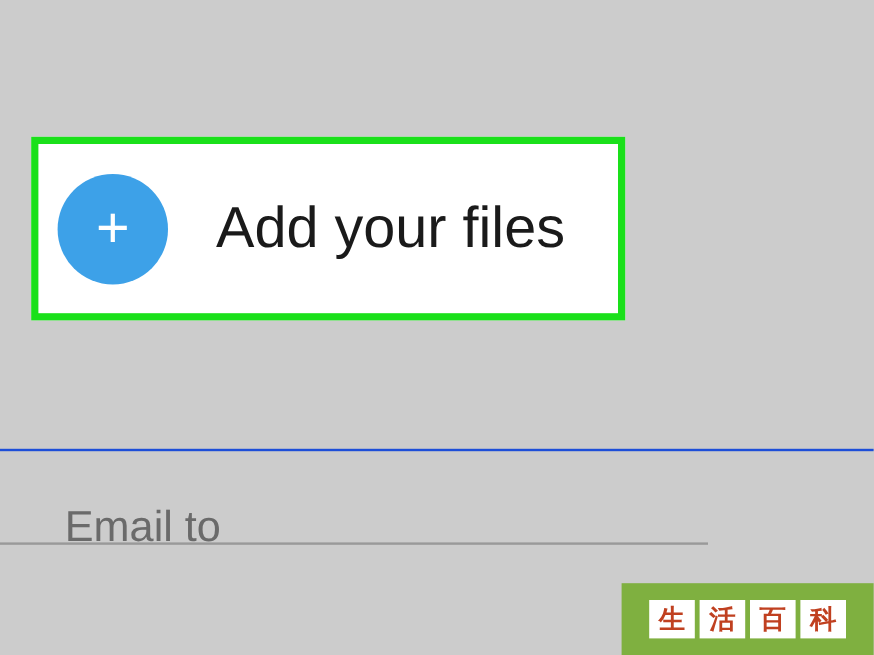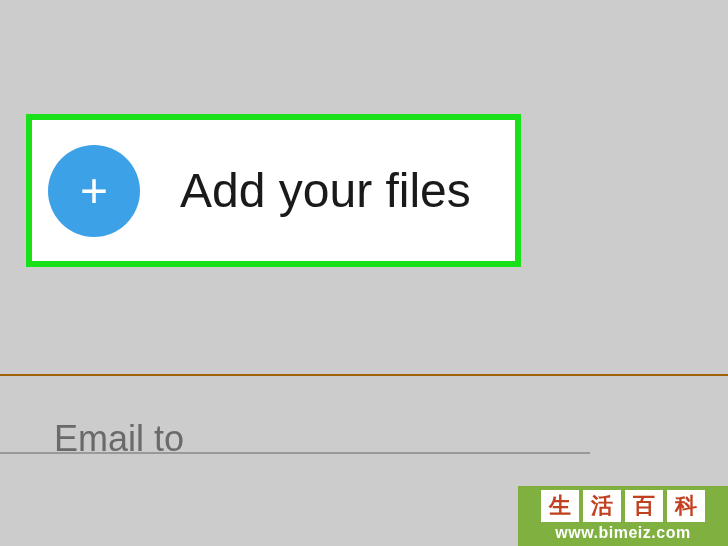--- a/index.html
+++ b/index.html
@@ -47,21 +47,21 @@
       margin-left: 40px;
       font-size: 48px;
       color: #1a1a1a;
       font-weight: 400;
     }
     .email-section {
       position: absolute;
       top: 374px;
       left: 0;
       right: 0;
-      border-top: 2px solid #a16207;
+      border-top: 2px solid #1d4ed8;
       padding: 42px 54px 26px 54px;
     }
     .email-label {
       font-size: 36px;
       color: #6a6a6a;
       font-weight: 400;
     }
     .email-underline {
       position: absolute;
       bottom: 32px;
@@ -122,14 +122,13 @@
   <div class="email-underline"></div>
 </div>
 
 <div class="watermark">
   <div class="watermark-chars">
     <div class="watermark-char">生</div>
     <div class="watermark-char">活</div>
     <div class="watermark-char">百</div>
     <div class="watermark-char">科</div>
   </div>
-  <div class="watermark-url">www.bimeiz.com</div>
 </div>
 
 </body></html>

